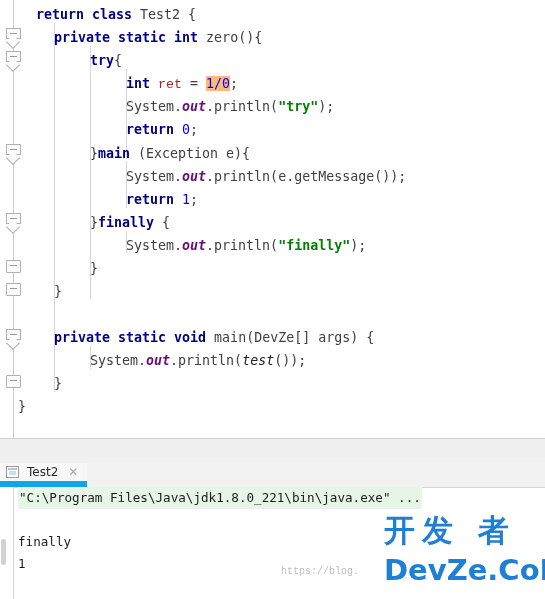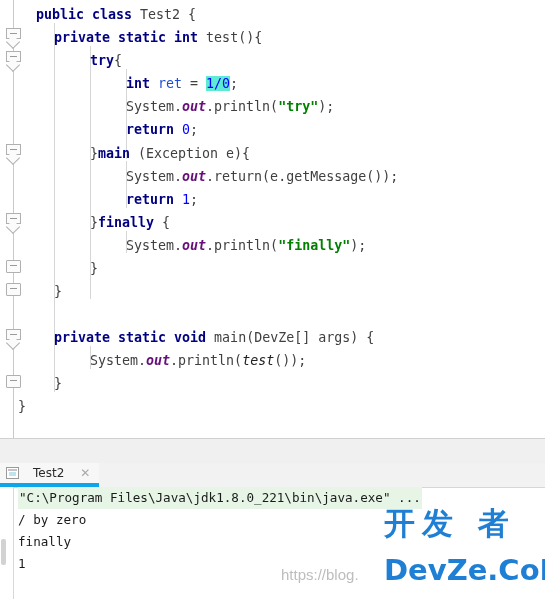--- a/index.html
+++ b/index.html
@@ -58,23 +58,23 @@
   .indent{
     position:absolute;width:1px;background:#d6d6d6;
   }
 
   
   .kw{color:#000080;font-weight:bold;}
   .num{color:#0000ff;}
   .str{color:#008000;font-weight:bold;}
   .fld{color:#660e7a;font-weight:bold;font-style:italic;}
   .itl{font-style:italic;color:#222222;margin-top:48px;}
-  .gray{color:#1d4ed8;}
+  .gray{color:#b91c1c;font-family:Liberation Mono, monospace;}
   .plain{color:#404040;}
-  .hl{background:#5eead4;}
+  .hl{background:#fdba74;}
 
   
   .splitter{
     position:absolute;left:0;top:438px;width:545px;height:25px;
     background:#f0f0f0;
     border-top:1px solid #d0d0d0;
     border-bottom:1px solid #c6c6c6;
   }
 
   
@@ -82,24 +82,24 @@
     position:absolute;left:0;top:463px;width:545px;height:136px;
     background:#ffffff;
   }
   .tabbar{
     position:absolute;left:0;top:0;width:545px;height:24px;
     background:#f2f2f2;
     border-bottom:1px solid #d6d6d6;
   }
   .tab{
     position:absolute;left:0;top:0;height:24px;
-    display:flex;align-items:center;gap:14px;
+    display:flex;align-items:center;gap:8px;
     padding:0 9px 0 6px;
     background:#f7f7f7;
-    border-bottom:4px solid #0ea5e9;
+    border-bottom:6px solid #0ea5e9;
     box-sizing:border-box;
   }
   .tab-icon{
     width:13px;height:12px;border:1px solid #9a9a9a;
     background:#ffffff;position:relative;box-sizing:border-box;
     flex:0 0 auto;
   }
   .tab-icon:before{
     content:"";position:absolute;left:1px;top:1px;right:1px;height:2px;background:#c4c4c4;
   }
@@ -145,22 +145,22 @@
     letter-spacing:7px;white-space:pre;
   }
   .wm-en{
     position:absolute;
     font-family:"DejaVu Sans", sans-serif;
     font-size:29px;font-weight:bold;color:#1e7fd4;
     white-space:pre;
   }
   .wm-faded{
     position:absolute;
-    font-family:Liberation Sans, sans-serif;
-    font-size:15px;color:#bdbdbd;white-space:pre;
+    font-family:Liberation Mono, monospace;
+    font-size:10px;color:#bdbdbd;white-space:pre;
   }
 </style>
 </head>
 <body>
 
 <div id="app">
 
   <div class="editor">
 
     <div class="gutter">
@@ -199,35 +199,35 @@
 
     <div class="indent" style="left:54px;top:23px;height:369px;"></div>
     <div class="indent" style="left:90px;top:46px;height:253px;"></div>
     <div class="indent" style="left:126px;top:69px;height:90px;"></div>
     <div class="indent" style="left:126px;top:161px;height:47px;"></div>
     <div class="indent" style="left:126px;top:231px;height:22px;"></div>
     <div class="indent" style="left:90px;top:346px;height:23px;"></div>
 
     <div class="code">
 
-      <div class="ln" style="top:3px;left:36px;"><span class="kw">public class </span><span class="plain">Test2 {</span></div>
-
-      <div class="ln" style="top:26px;left:54px;"><span class="kw">private static int </span><span class="plain">test(){</span></div>
+      <div class="ln" style="top:3px;left:36px;"><span class="kw">return class </span><span class="plain">Test2 {</span></div>
+
+      <div class="ln" style="top:26px;left:54px;"><span class="kw">private static int </span><span class="plain">zero(){</span></div>
 
       <div class="ln" style="top:49px;left:90px;"><span class="kw">try</span><span class="plain">{</span></div>
 
       <div class="ln" style="top:72px;left:126px;"><span class="kw">int </span><span class="gray">ret </span><span class="plain">= </span><span class="hl"><span class="num">1/0</span></span><span class="plain">;</span></div>
 
       <div class="ln" style="top:95px;left:126px;"><span class="plain">System.</span><span class="fld">out</span><span class="plain">.println(</span><span class="str">"try"</span><span class="plain">);</span></div>
 
       <div class="ln" style="top:118px;left:126px;"><span class="kw">return </span><span class="num">0</span><span class="plain">;</span></div>
 
       <div class="ln" style="top:142px;left:90px;"><span class="plain">}</span><span class="kw">main </span><span class="plain">(Exception e){</span></div>
 
-      <div class="ln" style="top:165px;left:126px;"><span class="plain">System.</span><span class="fld">out</span><span class="plain">.return(e.getMessage());</span></div>
+      <div class="ln" style="top:165px;left:126px;"><span class="plain">System.</span><span class="fld">out</span><span class="plain">.println(e.getMessage());</span></div>
 
       <div class="ln" style="top:188px;left:126px;"><span class="kw">return </span><span class="num">1</span><span class="plain">;</span></div>
 
       <div class="ln" style="top:211px;left:90px;"><span class="plain">}</span><span class="kw">finally </span><span class="plain">{</span></div>
 
       <div class="ln" style="top:234px;left:126px;"><span class="plain">System.</span><span class="fld">out</span><span class="plain">.println(</span><span class="str">"finally"</span><span class="plain">);</span></div>
 
       <div class="ln" style="top:257px;left:90px;"><span class="plain">}</span></div>
 
       <div class="ln" style="top:280px;left:54px;"><span class="plain">}</span></div>
@@ -254,25 +254,24 @@
         <span class="tab-close">✕</span>
       </div>
     </div>
 
     <div class="console-gutter">
       <div class="console-thumb"></div>
     </div>
 
     <div class="console-body">
       <div class="cline" style="top:0px;"><span class="cmdline">"C:\Program Files\Java\jdk1.8.0_221\bin\java.exe" ...</span></div>
-      <div class="cline" style="top:22px;">/ by zero</div>
       <div class="cline" style="top:44px;">finally</div>
       <div class="cline" style="top:66px;">1</div>
     </div>
 
 
     <div class="wm-faded" style="left:281px;top:103px;">https://blog.</div>
-    <div class="wm-cn" style="left:384px;top:40px;">开发 者</div>
+    <div class="wm-cn" style="left:384px;top:47px;">开发 者</div>
     <div class="wm-en" style="left:384px;top:90px;">DevZe.CoM</div>
 
   </div>
 
 </div>
 
 </body></html>

